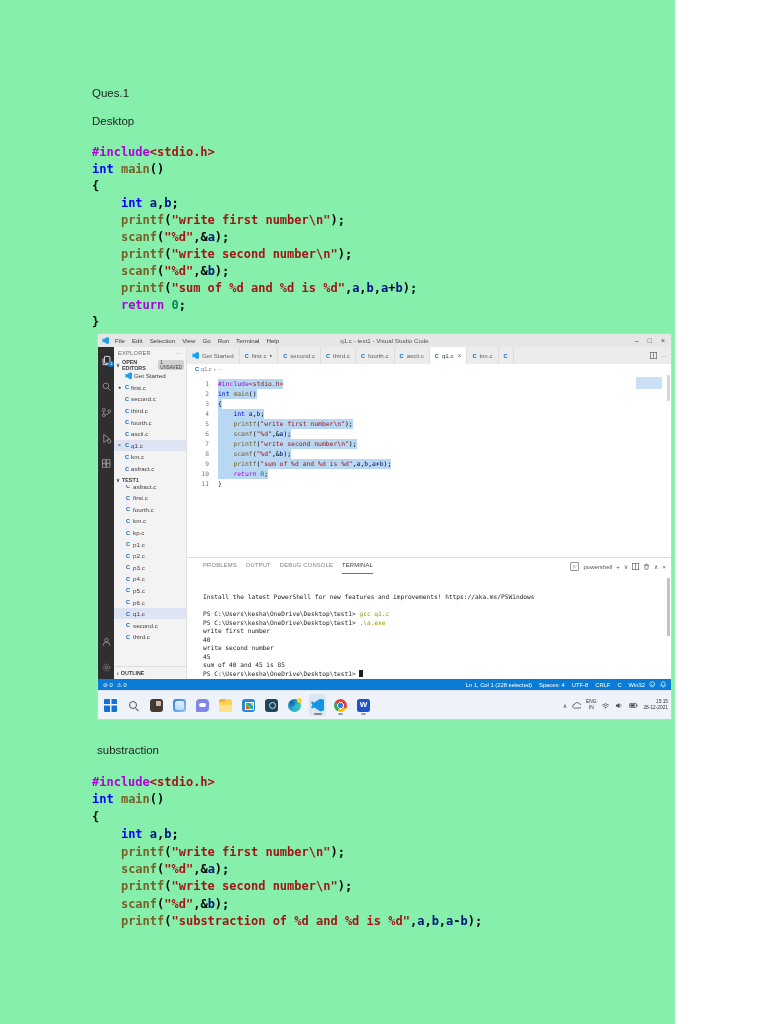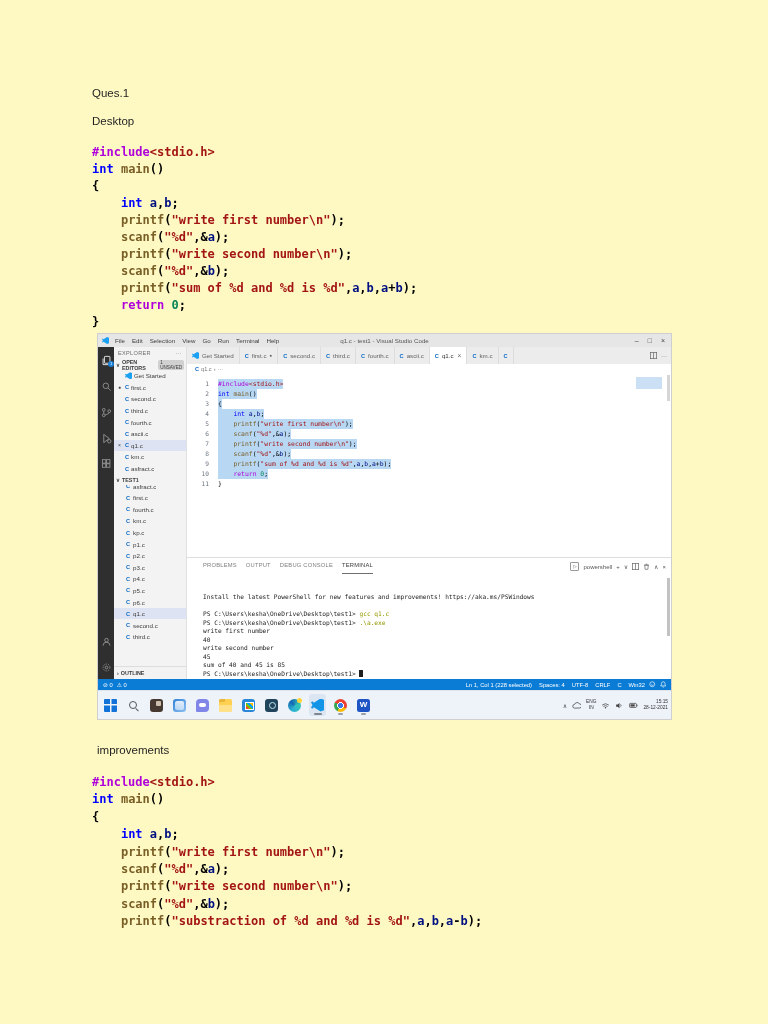--- a/index.html
+++ b/index.html
@@ -1,16 +1,16 @@
 <!DOCTYPE html>
 <html><head>
 <meta charset="utf-8">
 <style>
   html,body{margin:0;padding:0;background:#fff}
-  .page{position:relative;width:768px;height:1024px;background:#fef9c3;font-family:"Liberation Sans",sans-serif;overflow:hidden}
+  .page{position:relative;width:675px;height:1024px;background:#86efac;font-family:"Liberation Sans",sans-serif;overflow:hidden}
 
   
   .doc-h{position:absolute;font-size:11.5px;color:#1f1f1f}
   #heading1{left:92px;top:87px}
   #heading2{left:92px;top:115px}
   #heading3{left:97px;top:744px}
   .doccode{position:absolute;left:92px;font-family:"DejaVu Sans Mono",monospace;font-weight:700;font-size:12px;line-height:17px}
   #code1{top:144px}
   #code2{top:774px;line-height:17.4px}
   .cl{white-space:pre}
@@ -576,21 +576,21 @@
             </svg>
           </span>
         <span class="clock">
           <div>15:15</div>
           <div>28-12-2021</div>
         </span>
       </div>
     </div>
   </div>
 
-  <div class="doc-h" id="heading3">improvements</div>
+  <div class="doc-h" id="heading3">substraction</div>
   <div class="doccode" id="code2">
       <div class="cl"><span class="lw"><span class="tk-pp">#include</span><span class="tk-hdr">&lt;stdio.h&gt;</span></span></div>
       <div class="cl"><span class="lw"><span class="tk-kw">int</span><span class="tk-pl"> </span><span class="tk-fn">main</span><span class="tk-pl">()</span></span></div>
       <div class="cl"><span class="lw"><span class="tk-pl">{</span></span></div>
       <div class="cl"><span class="lw"><span class="tk-pl">    </span><span class="tk-kw">int</span><span class="tk-pl"> </span><span class="tk-var">a</span><span class="tk-pl">,</span><span class="tk-var">b</span><span class="tk-pl">;</span></span></div>
       <div class="cl"><span class="lw"><span class="tk-pl">    </span><span class="tk-fn">printf</span><span class="tk-pl">(</span><span class="tk-str">"write first number\n"</span><span class="tk-pl">);</span></span></div>
       <div class="cl"><span class="lw"><span class="tk-pl">    </span><span class="tk-fn">scanf</span><span class="tk-pl">(</span><span class="tk-str">"%d"</span><span class="tk-pl">,&amp;</span><span class="tk-var">a</span><span class="tk-pl">);</span></span></div>
       <div class="cl"><span class="lw"><span class="tk-pl">    </span><span class="tk-fn">printf</span><span class="tk-pl">(</span><span class="tk-str">"write second number\n"</span><span class="tk-pl">);</span></span></div>
       <div class="cl"><span class="lw"><span class="tk-pl">    </span><span class="tk-fn">scanf</span><span class="tk-pl">(</span><span class="tk-str">"%d"</span><span class="tk-pl">,&amp;</span><span class="tk-var">b</span><span class="tk-pl">);</span></span></div>
       <div class="cl"><span class="lw"><span class="tk-pl">    </span><span class="tk-fn">printf</span><span class="tk-pl">(</span><span class="tk-str">"substraction of %d and %d is %d"</span><span class="tk-pl">,</span><span class="tk-var">a</span><span class="tk-pl">,</span><span class="tk-var">b</span><span class="tk-pl">,</span><span class="tk-var">a</span><span class="tk-pl">-</span><span class="tk-var">b</span><span class="tk-pl">);</span></span></div>

